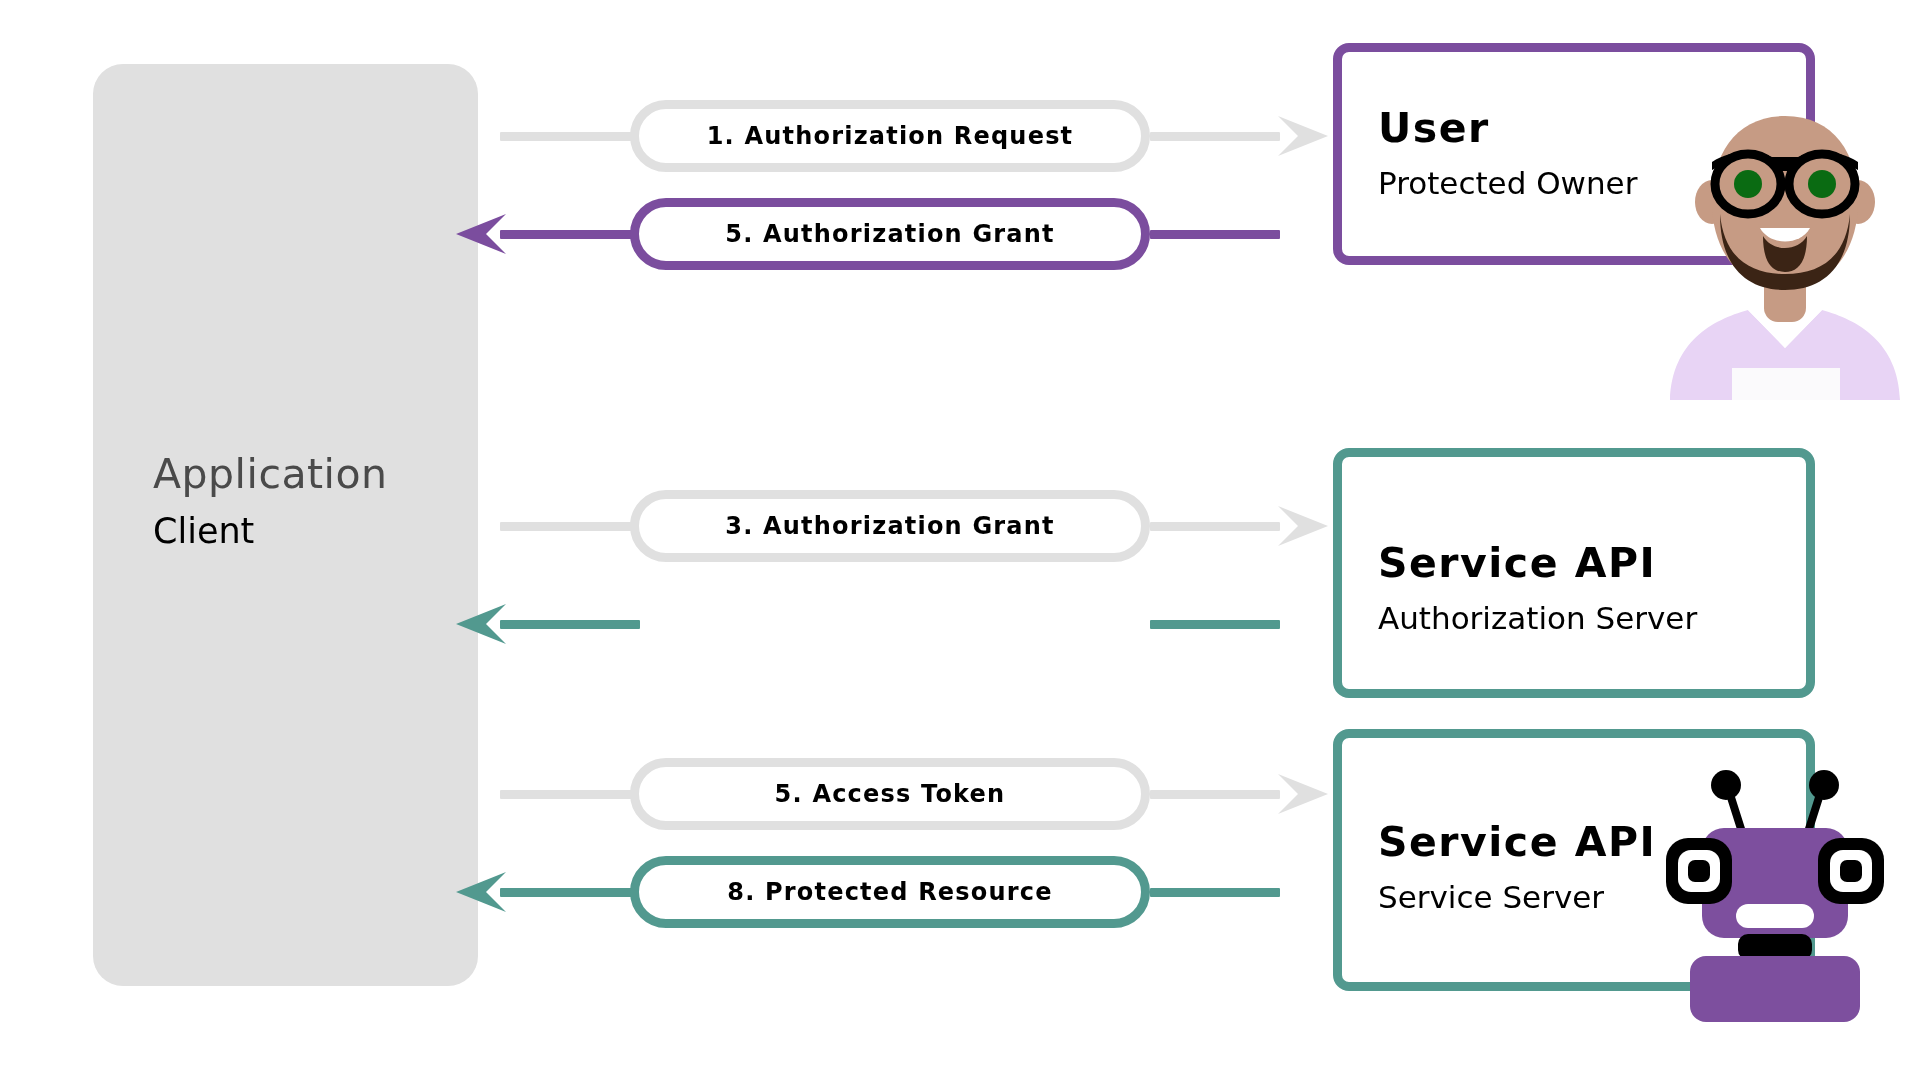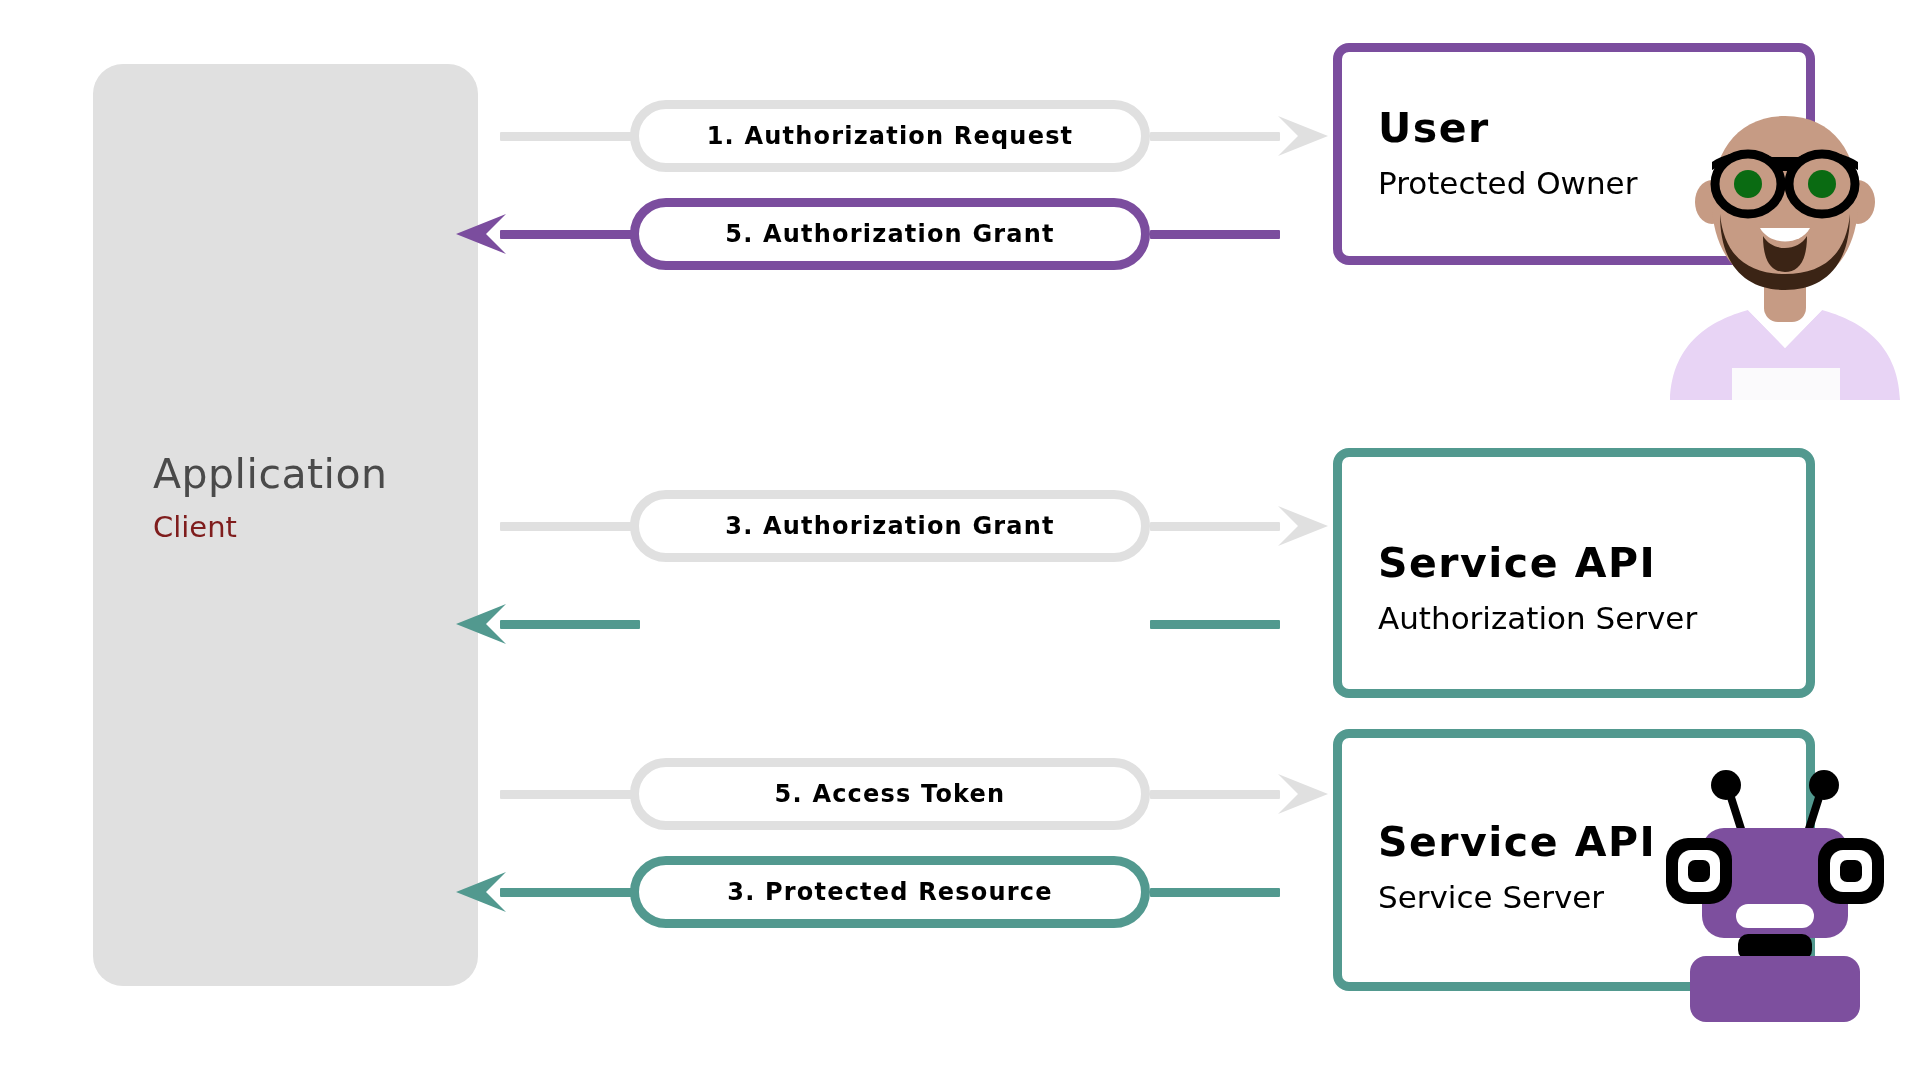--- a/index.html
+++ b/index.html
@@ -34,22 +34,22 @@
     width: 300px;
   }
   #app-title {
     font-size: 41px;
     color: #4a4a4a;
     letter-spacing: 0.5px;
     line-height: 1.12;
     white-space: nowrap;
   }
   #app-subtitle {
-    font-size: 29px;
-    color: #7f1d1d;
+    font-size: 35px;
+    color: #000000;
     line-height: 1.2;
     margin-top: 12px;
     white-space: nowrap;
   }
 
   
   .flow-row {
     position: absolute;
     left: 500px;
     width: 780px;
@@ -226,21 +226,21 @@
 
 <div class="flow-row" id="flow-6" style="top:856px;">
   <div class="flow-line line-left c-teal"></div>
   <div class="flow-line line-right c-teal"></div>
   <div class="arrow-head left">
     <svg viewBox="0 0 54 56" width="54" height="56">
         <path d="M52 8 L2 28 L52 48 L32 28 Z" fill="#52998f"></path>
       </svg>
   </div>
   <div class="pill b-teal">
-    <span class="pill-label">3. Protected Resource</span>
+    <span class="pill-label">8. Protected Resource</span>
   </div>
 </div>
 
 <div class="entity-card b-purple" id="card-user">
   <div class="entity-text">
     <div class="entity-title">User</div>
     <div class="entity-sub">Protected Owner</div>
   </div>
 </div>
 

